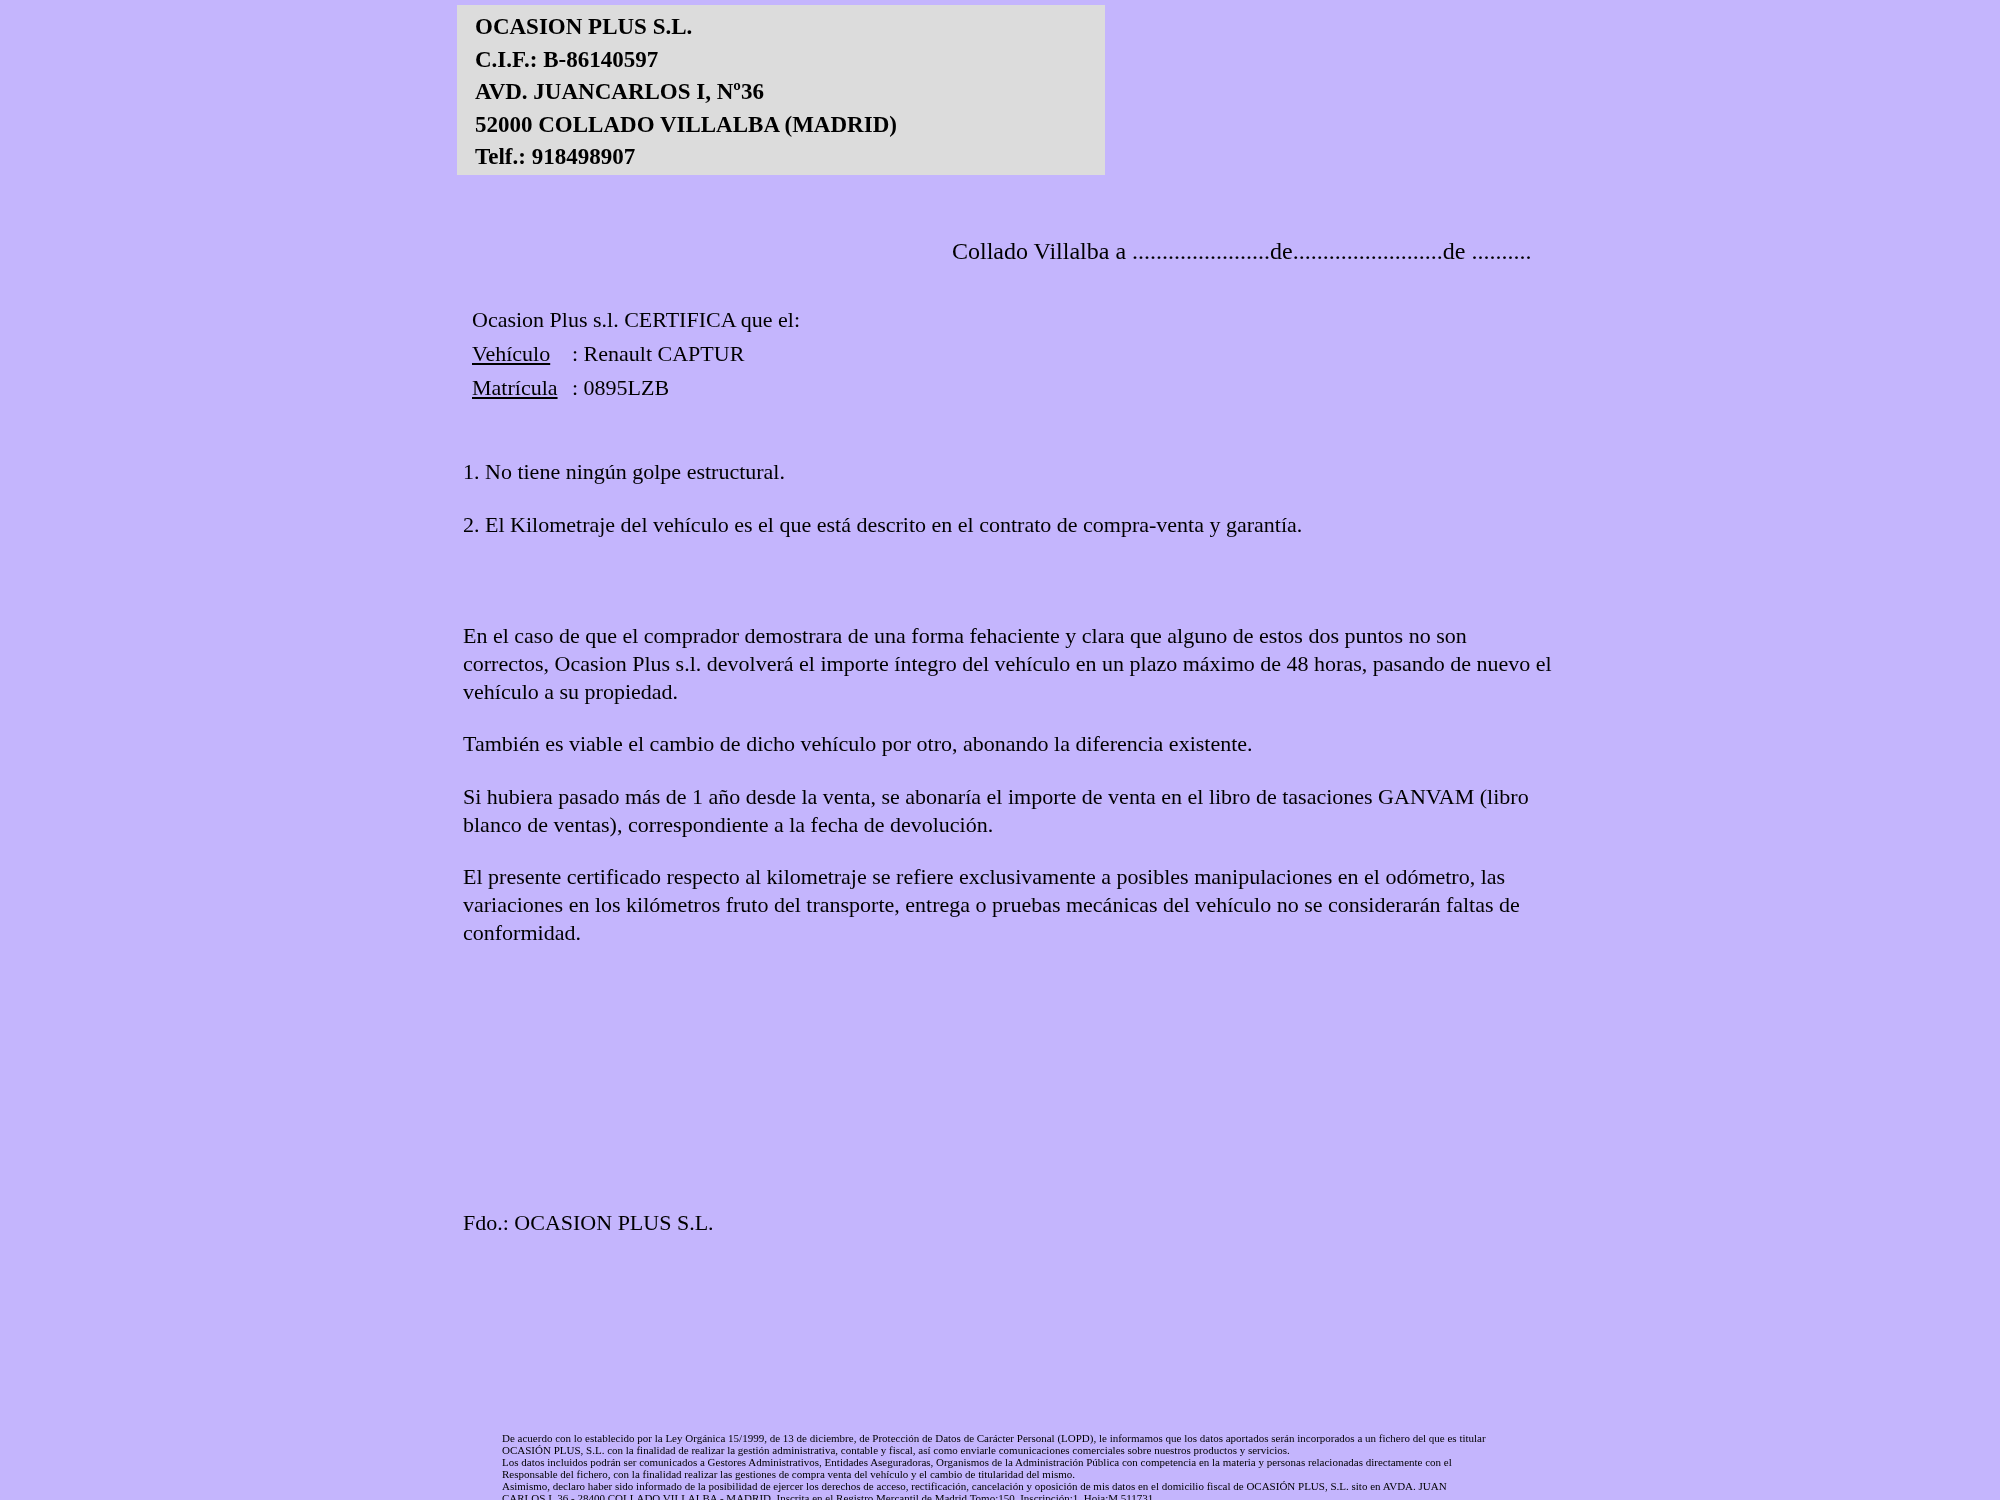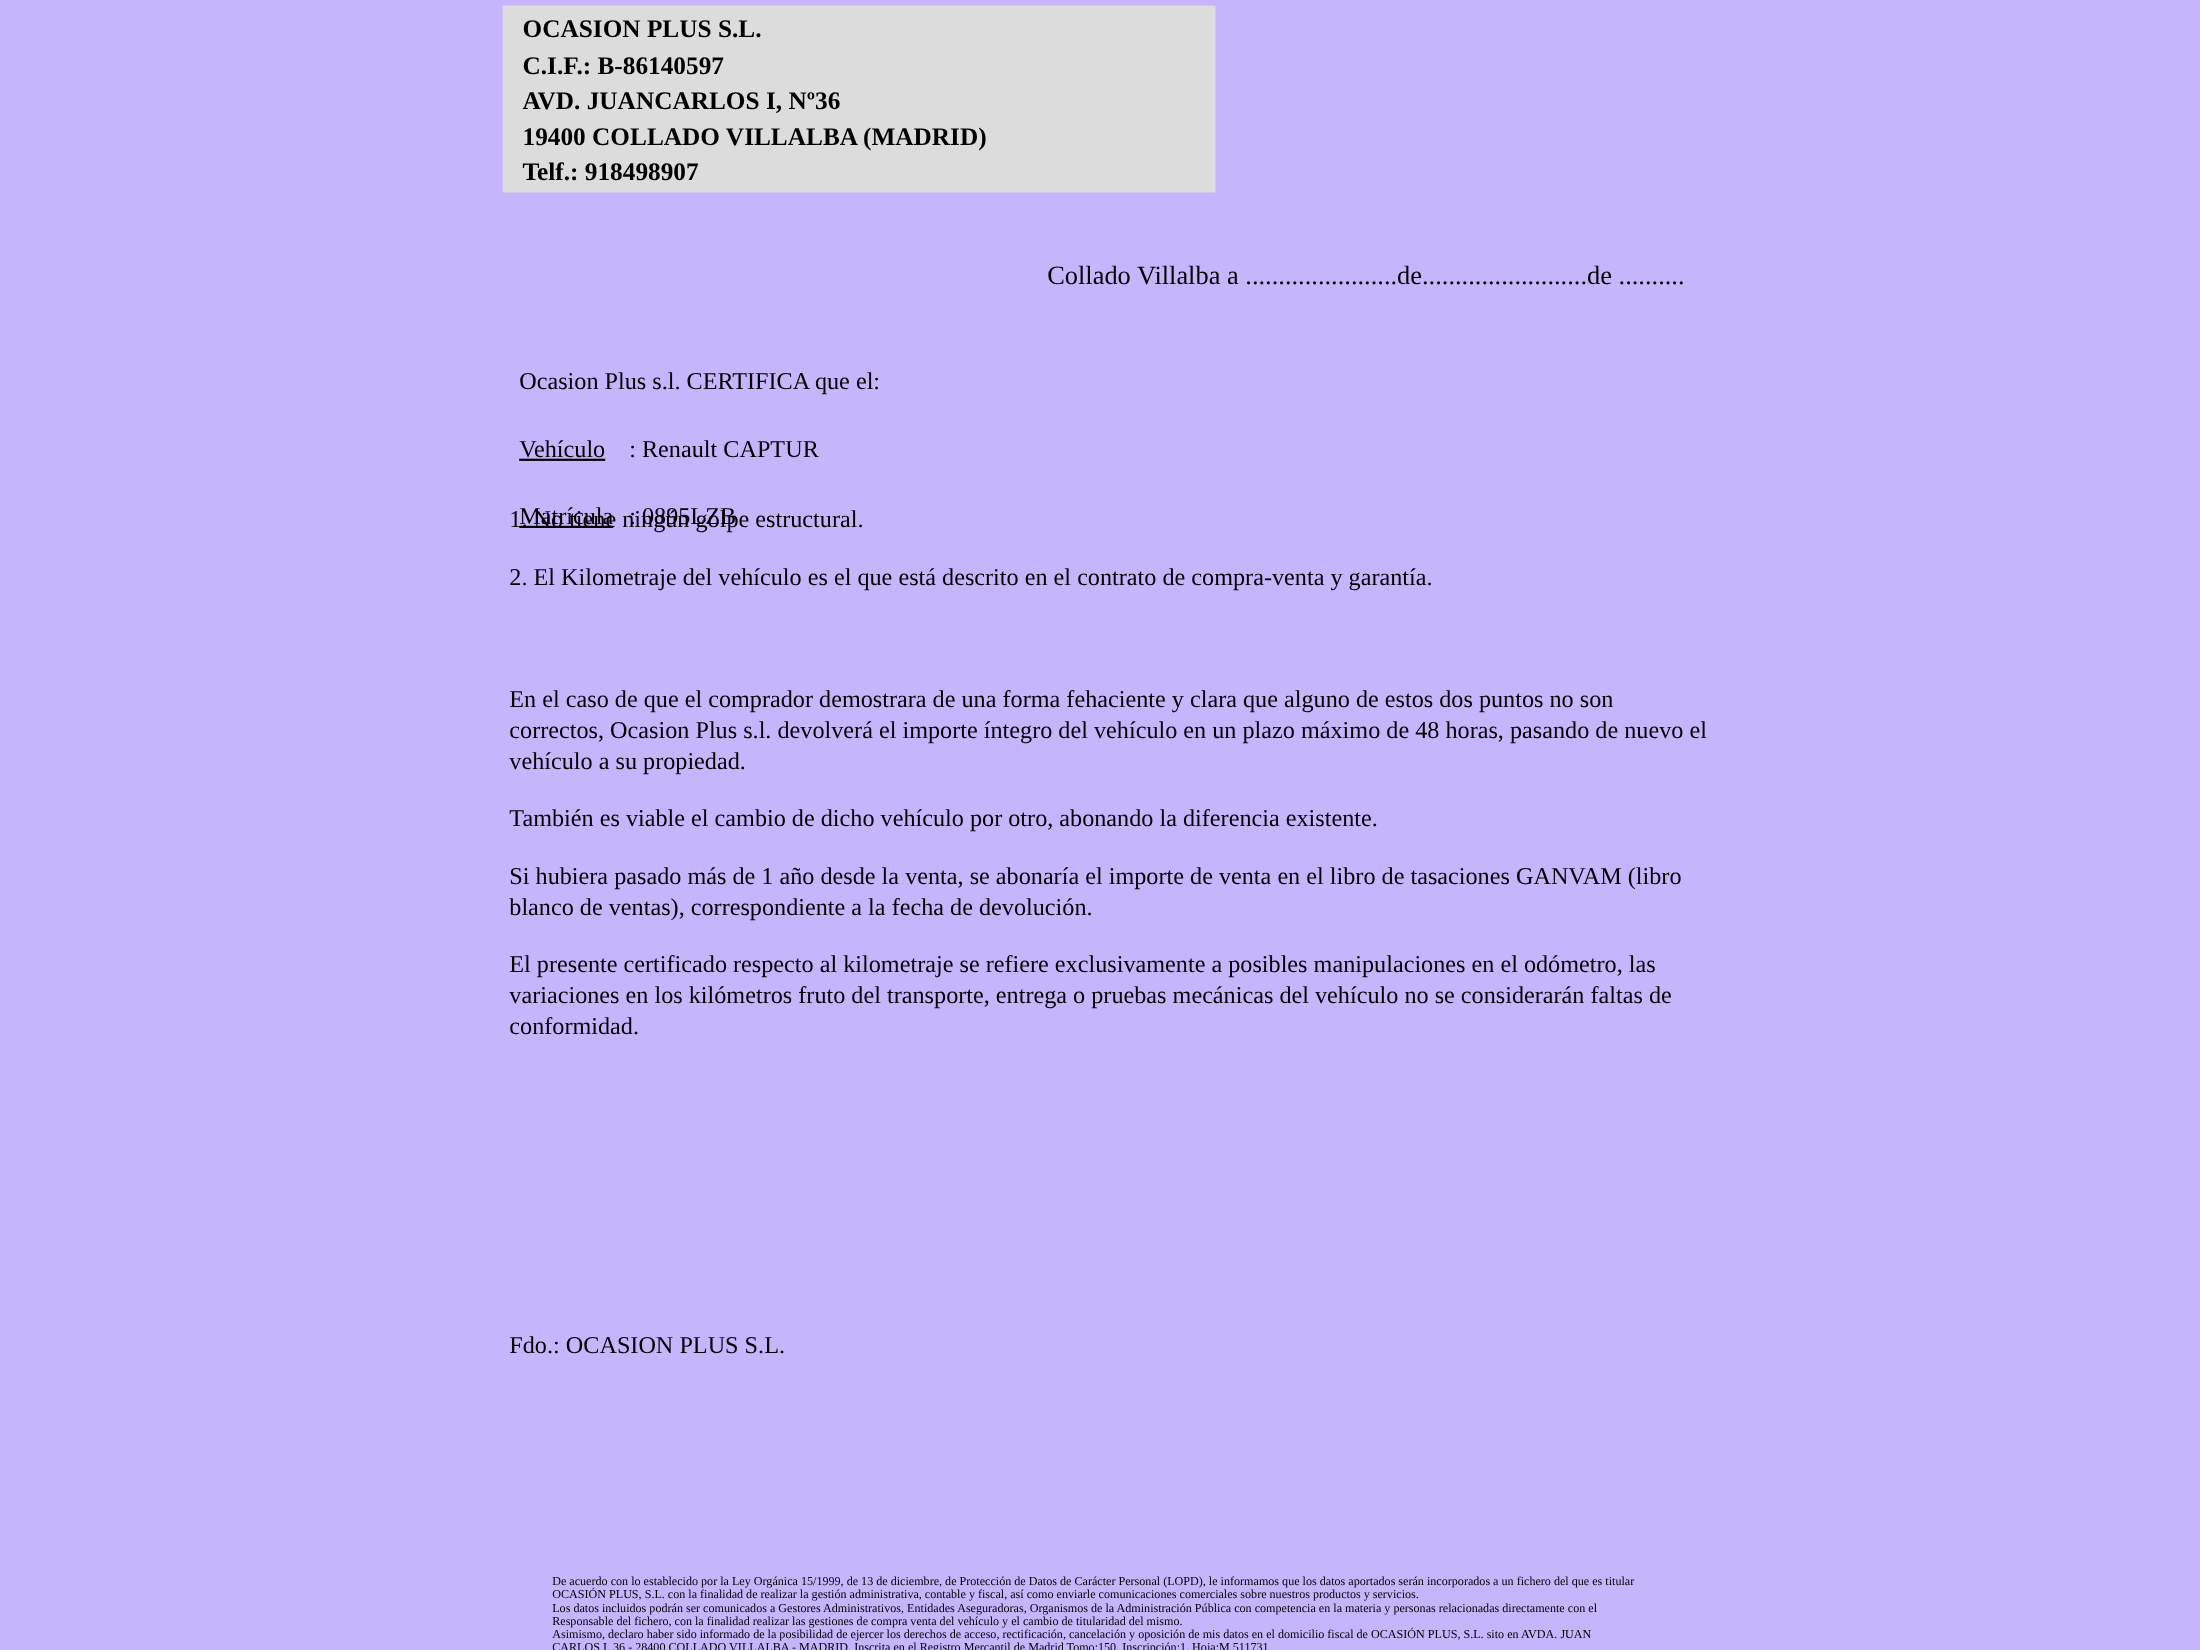--- a/index.html
+++ b/index.html
@@ -35,21 +35,21 @@
     font-size: 24px;
     white-space: nowrap;
   }
   .cert-block {
     position: absolute;
     left: 472px;
     top: 303px;
     font-size: 22px;
     line-height: 34px;
   }
-  .cert-row { white-space: nowrap; margin-top: 27px; }
+  .cert-row { white-space: nowrap; }
   .field-label { display: inline-block; width: 100px; }
   .ul { text-decoration: underline; }
   .point {
     position: absolute;
     left: 463px;
     font-size: 22px;
     white-space: nowrap;
   }
   .point1 { top: 459px; }
   .point2 { top: 512px; }
@@ -82,21 +82,21 @@
 </style>
 </head>
 <body>
 
 <div class="page">
 
   <div class="header-box">
     <div class="header-line">OCASION PLUS S.L.</div>
     <div class="header-line">C.I.F.: B-86140597</div>
     <div class="header-line">AVD. JUANCARLOS I, Nº36</div>
-    <div class="header-line">19400 COLLADO VILLALBA (MADRID)</div>
+    <div class="header-line">52000 COLLADO VILLALBA (MADRID)</div>
     <div class="header-line">Telf.: 918498907</div>
   </div>
 
   <div class="date-line">Collado Villalba a .......................de.........................de ..........</div>
 
   <div class="cert-block">
     <div class="cert-row">Ocasion Plus s.l. CERTIFICA que el:</div>
     <div class="cert-row">
       <span class="field-label"><span class="ul">Vehículo</span></span><span>: Renault CAPTUR</span>
     </div>

